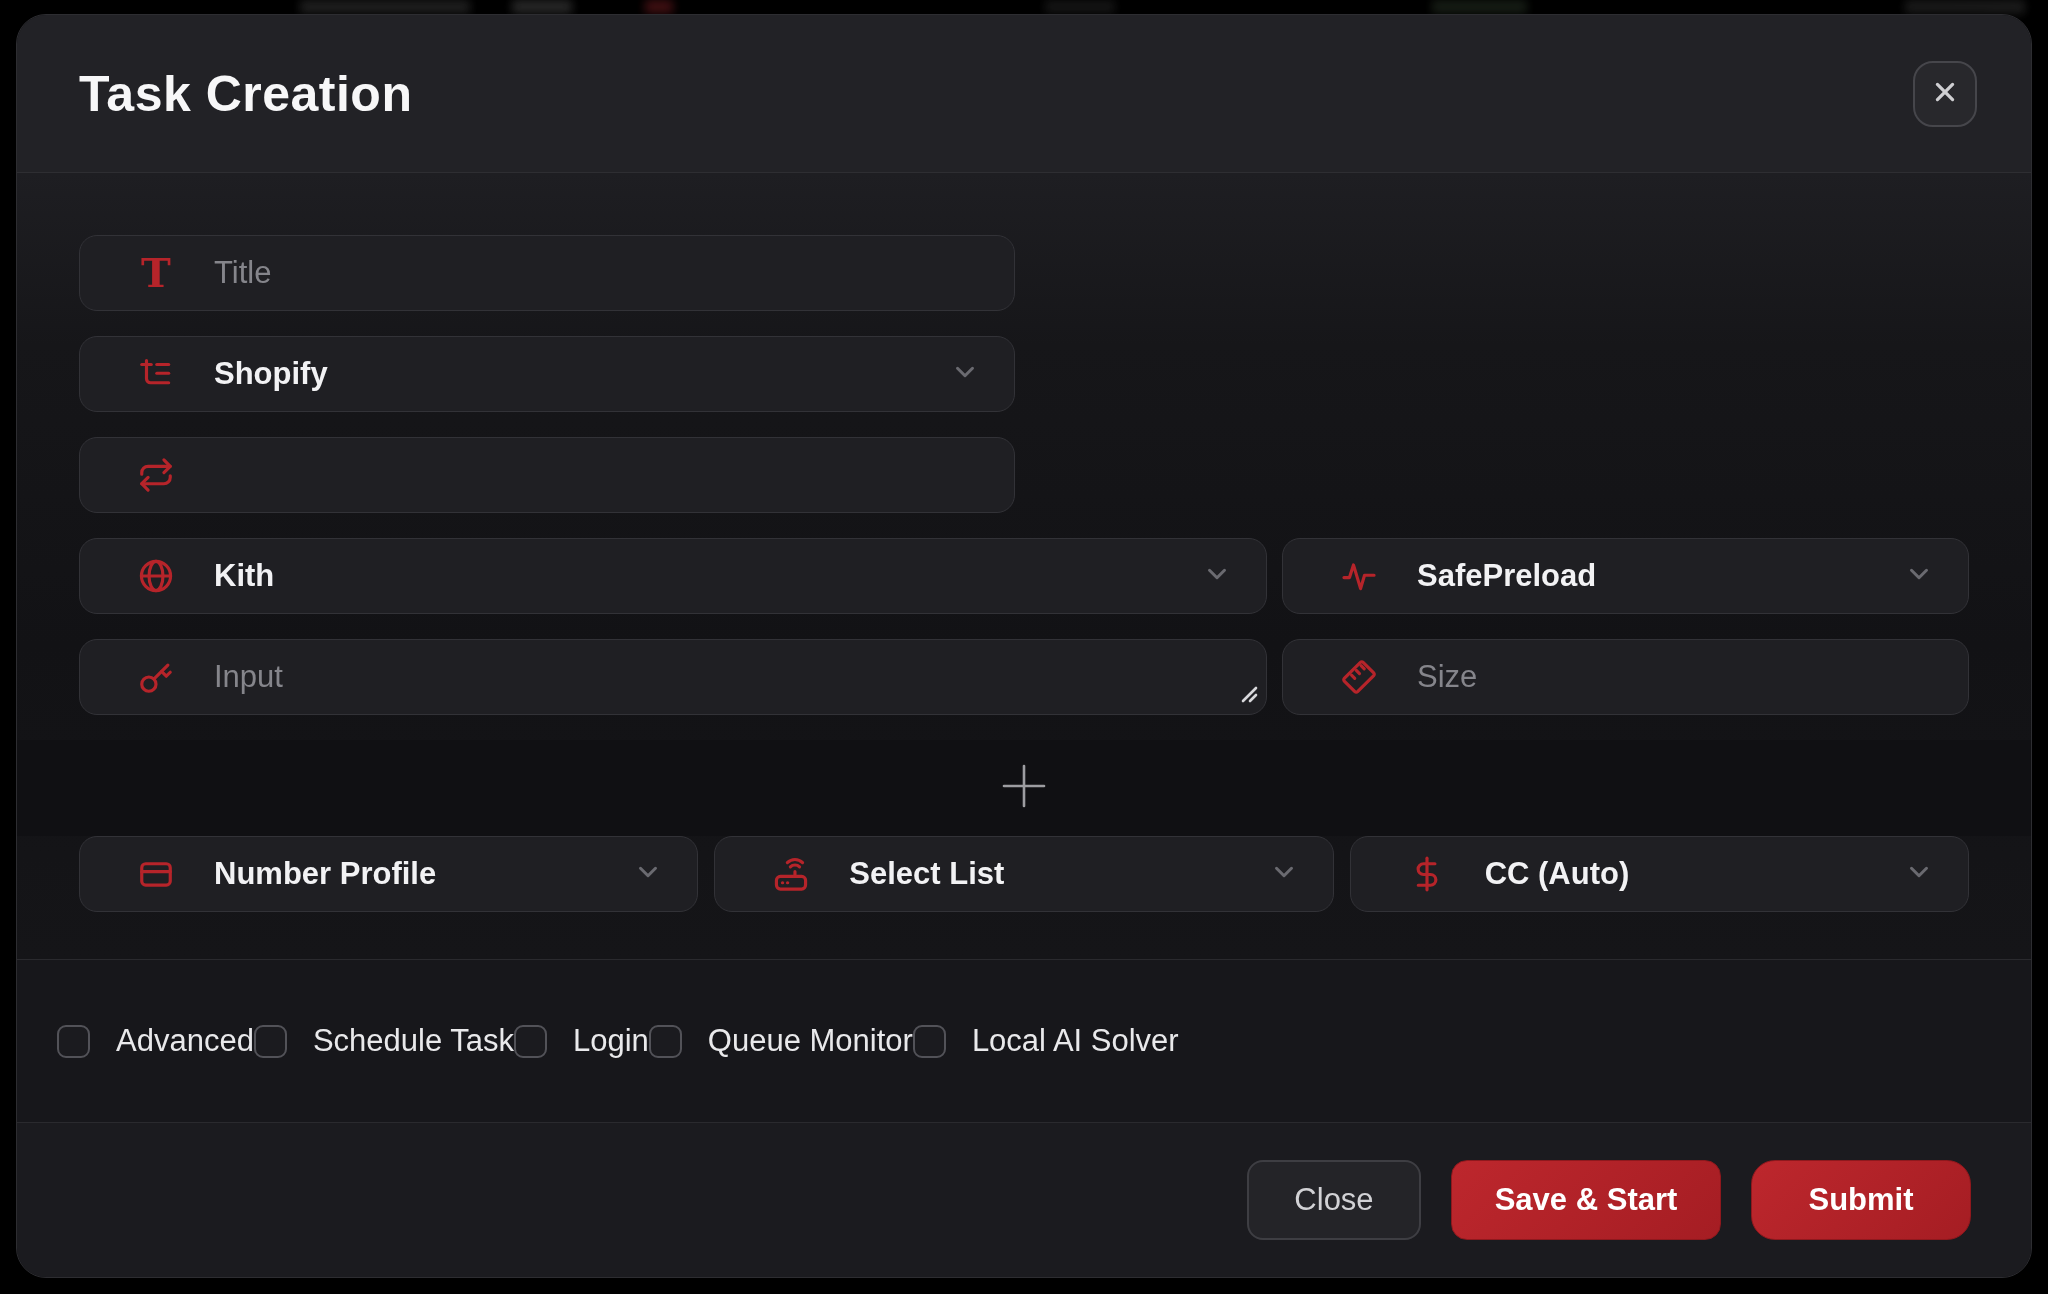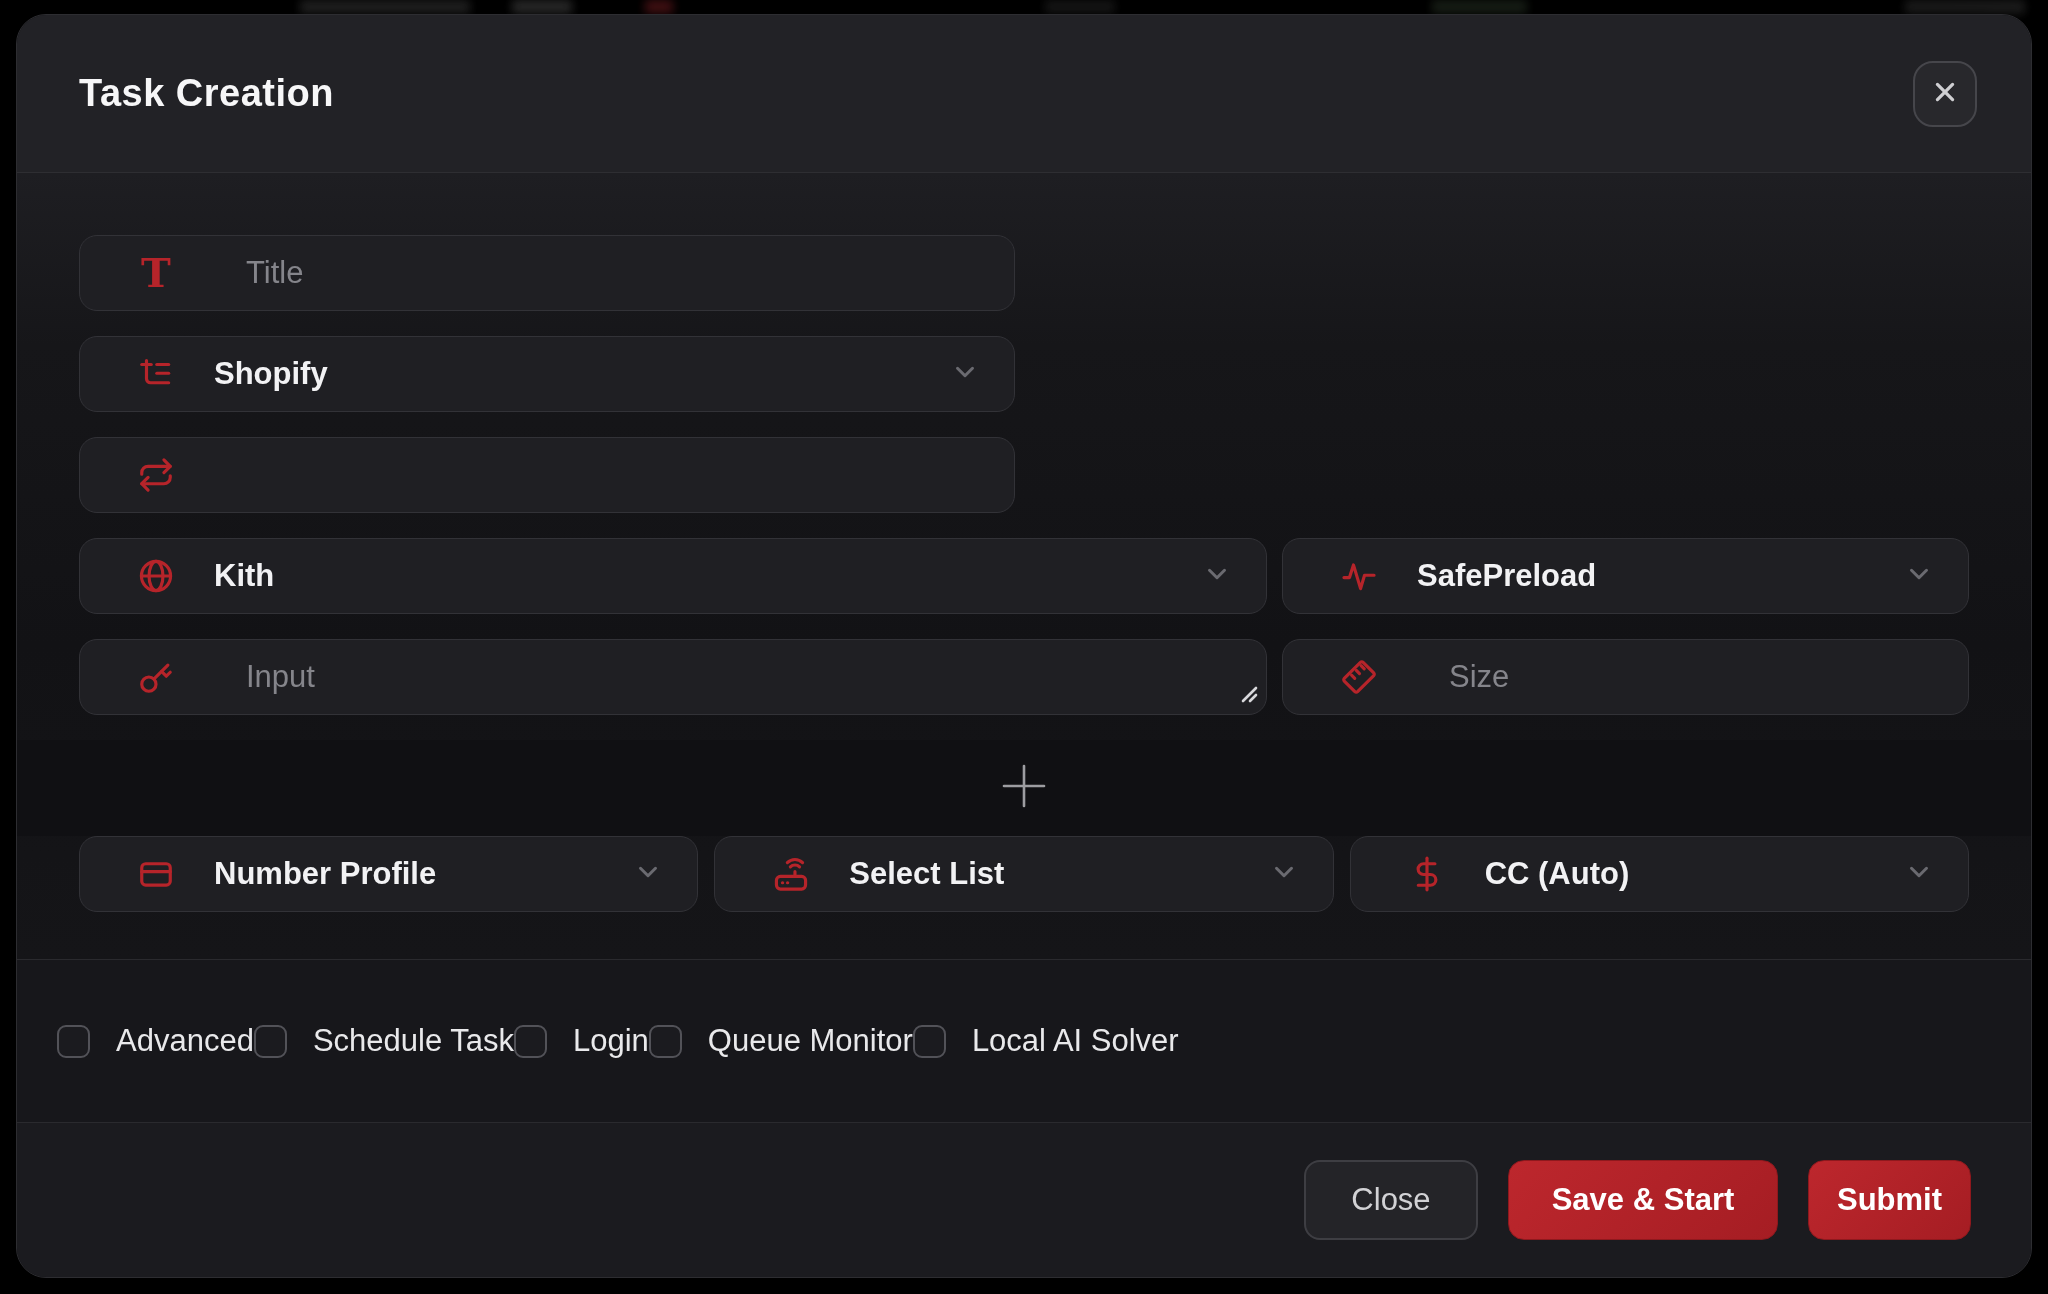--- a/index.html
+++ b/index.html
@@ -30,21 +30,21 @@
   }
 
   
   .modal-header {
     height:158px; flex:none;
     background:#222226;
     border-bottom:1px solid #2e2e32;
     display:flex; align-items:center; justify-content:space-between;
     padding:0 54px 0 62px;
   }
-  .modal-title { font-size:38px; font-weight:700; letter-spacing:.5px; color:#f7f7f8; }
+  .modal-title { font-size:50px; font-weight:700; letter-spacing:.5px; color:#f7f7f8; }
   .close-btn {
     width:64px; height:66px; border-radius:20px;
     background:#28282c; border:2px solid #46464b;
     display:flex; align-items:center; justify-content:center;
     cursor:pointer;
   }
 
   
   .modal-body {
     flex:1;
@@ -66,21 +66,21 @@
   .w-third { flex:1; }
   .ficon { width:40px; height:40px; flex:none; display:flex; align-items:center; justify-content:center; }
   .ficon svg { width:38px; height:38px; stroke:#b6242a; stroke-width:2; fill:none;
                stroke-linecap:round; stroke-linejoin:round; }
   .ficon .tglyph { font-family:"DejaVu Serif", serif; font-size:40px; line-height:1;
                    color:#b6242a; font-weight:700; }
   .value { font-size:31px; font-weight:700; color:#f2f2f4; white-space:nowrap; }
   .txt-input {
     flex:1; background:transparent; border:none; outline:none;
     font-family:"Liberation Sans", sans-serif;
-    font-size:31px; color:#f2f2f4; min-width:0;margin-left:32px;
+    font-size:31px; color:#f2f2f4; min-width:0;
   }
   .txt-input::placeholder { color:#85858b; opacity:1; }
   .chev { position:absolute; right:34px; top:50%; transform:translateY(-50%); }
   .chev svg { width:30px; height:30px; stroke:#6a6a70; stroke-width:2.4; fill:none;
               stroke-linecap:round; stroke-linejoin:round; }
   .resize-grip { position:absolute; right:7px; bottom:6px; }
   .resize-grip svg { width:20px; height:20px; stroke:#d8d8db; stroke-width:2.6; stroke-linecap:round; }
 
   .add-row {
     height:96px; margin:0 -62px;
@@ -117,21 +117,21 @@
   }
   .btn {
     height:80px; border-radius:16px;
     display:flex; align-items:center; justify-content:center;
     font-size:31px; font-weight:700; cursor:pointer;
     padding:0 44px; white-space:nowrap;
   }
   .btn-close { background:#242428; border:2px solid #3e3e43; color:#d2d2d5; width:174px; font-weight:400; }
   .btn-red   { background:linear-gradient(135deg,#bd272d 0%, #a51d23 100%); color:#ffffff; border:1px solid #8f181d; }
   .btn-save  { width:270px; }
-  .btn-submit{ width:163px; }
+  .btn-submit{ width:220px;border-radius:24px; }
 </style>
 </head>
 <body>
 
 <div class="bg-blob blob1"></div>
 <div class="bg-blob blob2"></div>
 <div class="bg-blob blob3"></div>
 <div class="bg-blob blob4"></div>
 <div class="bg-blob blob5"></div>
 <div class="bg-blob blob6"></div>

